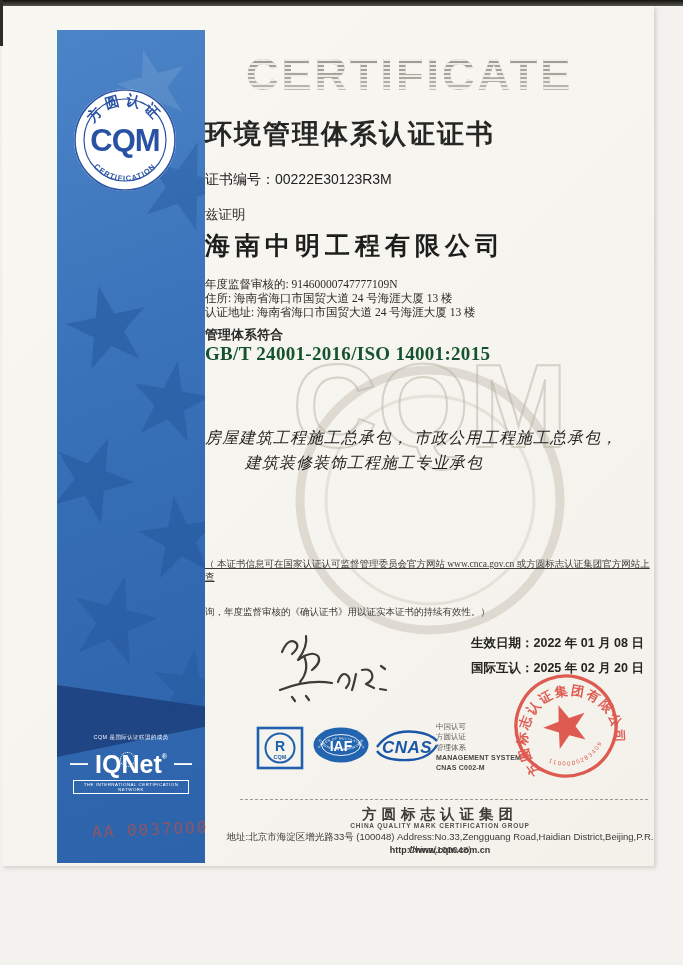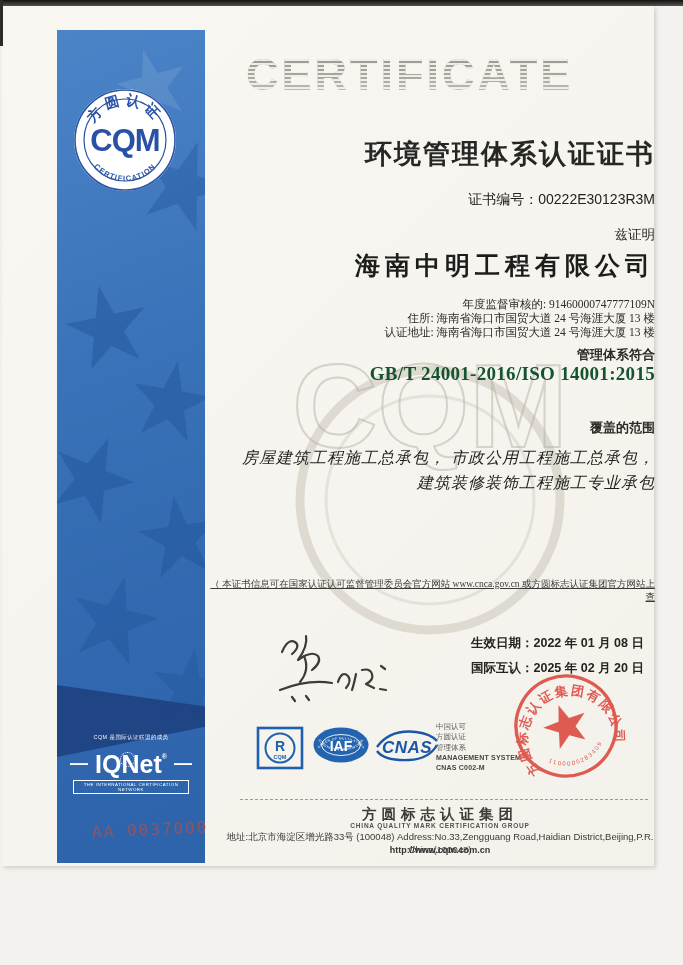--- a/index.html
+++ b/index.html
@@ -41,21 +41,21 @@
   
   .ghost-title { position:absolute; left:246px; top:49px; width:392px;
     font-size:45px; font-weight:800; letter-spacing:3px; white-space:nowrap;
     background:repeating-linear-gradient(to bottom, rgba(246,244,239,0) 0 2px, rgba(246,244,239,.92) 2px 4px),
                linear-gradient(to bottom,#96928a 0%,#aca79e 55%,#ccc8c0 100%);
     -webkit-background-clip:text; background-clip:text; color:transparent; }
 
   
   .watermark { position:absolute; left:260px; top:295px; filter:blur(.7px); pointer-events:none; }
 
-  .c { position:absolute; left:205px; width:450px; text-align:right; color:#2b2b29;margin-top:20px; }
+  .c { position:absolute; left:205px; width:450px; text-align:left; color:#2b2b29; }
   .title { top:116px; font-size:27px; font-weight:bold; letter-spacing:2px; color:#262624; }
   .certno { top:171px; font-size:14px; color:#222; }
   .certify { top:206px; font-size:13.5px; font-family:"Liberation Serif",serif; }
   .company { top:229px; font-size:25px; font-weight:600; letter-spacing:5px;
     font-family:"Liberation Serif",serif; color:#1d1d1b; }
   .addr { font-size:11.5px; font-family:"Liberation Serif",serif; color:#2a2a28; }
   .addr1 { top:277px; } .addr2 { top:291px; } .addr3 { top:305px; }
   .conform { top:326px; font-size:13px; font-weight:600; }
   .standard { top:343px; font-size:19px; font-weight:bold; font-family:"Liberation Serif",serif;
     color:#14532d; letter-spacing:.3px; }
@@ -145,24 +145,24 @@
 
   <div class="c title">环境管理体系认证证书</div>
   <div class="c certno"><span>证书编号：</span><span>00222E30123R3M</span></div>
   <div class="c certify">兹证明</div>
   <div class="c company">海南中明工程有限公司</div>
   <div class="c addr addr1">年度监督审核的: 91460000747777109N</div>
   <div class="c addr addr2">住所: 海南省海口市国贸大道 24 号海涯大厦 13 楼</div>
   <div class="c addr addr3">认证地址: 海南省海口市国贸大道 24 号海涯大厦 13 楼</div>
   <div class="c conform">管理体系符合</div>
   <div class="c standard">GB/T 24001-2016/ISO 14001:2015</div>
-  <div class="c scopelabel">覆盖的范围</div>
   <div class="c scope scope1">房屋建筑工程施工总承包， 市政公用工程施工总承包，</div>
   <div class="c scope scope2">建筑装修装饰工程施工专业承包</div>
   <div class="c note note1">（ 本证书信息可在国家认证认可监督管理委员会官方网站 www.cnca.gov.cn 或方圆标志认证集团官方网站上查</div>
+  <div class="c note note2">询，年度监督审核的《确认证书》用以证实本证书的持续有效性。）</div>
 
   <div class="dates">
     <div><span>生效日期：</span><span>2022 年 01 月 08 日</span></div>
     <div><span>国际互认：</span><span>2025 年 02 月 20 日</span></div>
   </div>
 
   <svg class="signature" width="125" height="85" viewBox="0 0 125 85">
     <g fill="none" stroke="#3b3b39" stroke-width="2.2" stroke-linecap="round" stroke-linejoin="round">
       <path d="M14 26 Q20 12 27 16 Q33 20 24 28"></path>
       <path d="M38 10 Q40 20 30 34 Q44 24 50 30 Q54 36 44 44"></path>

